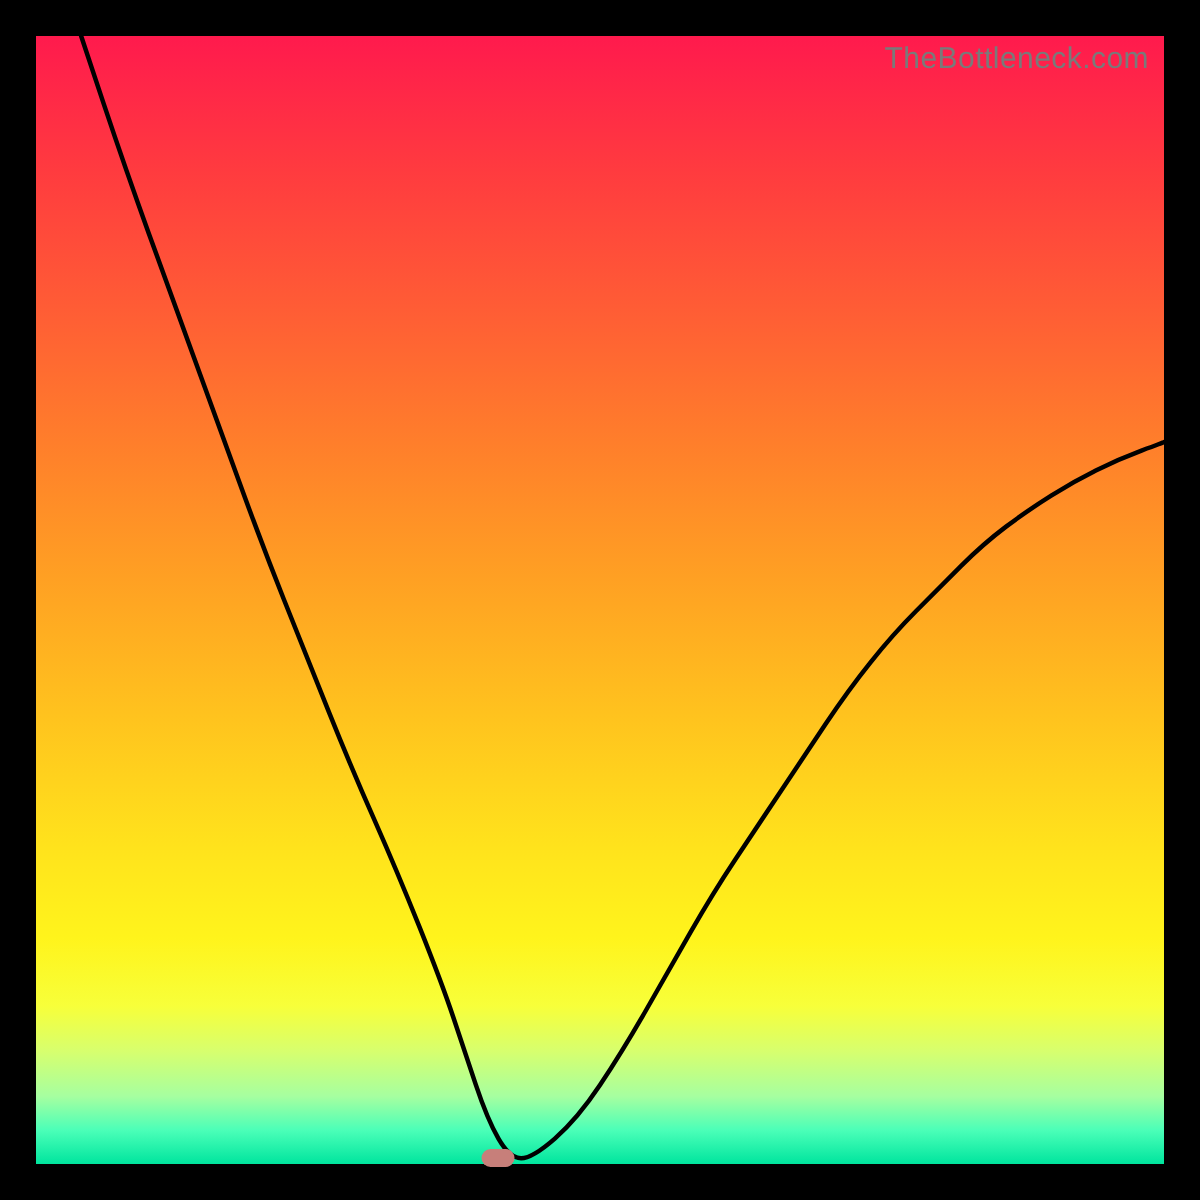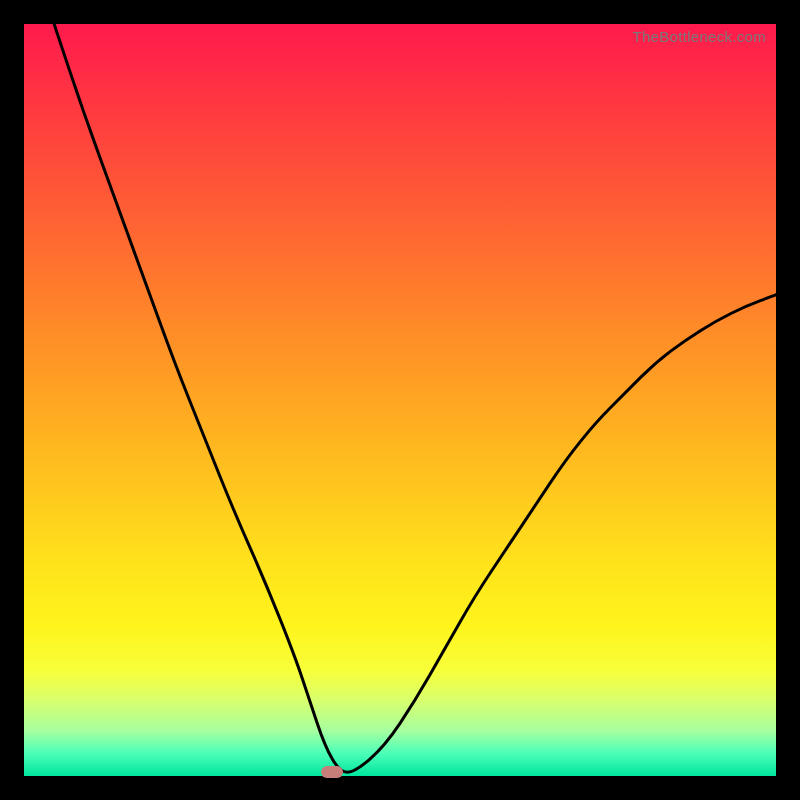--- a/index.html
+++ b/index.html
@@ -37,21 +37,21 @@
       #a6ffa0 94%,
       #4bffb8 97%,
       #00e59e 100%
     );
   }
   .watermark {
     position: absolute;
     top: 4px;
     right: 10px;
     color: #7a7a7a;
-    font-size: 15px;
+    font-size: 20px;
     font-weight: 500;
     letter-spacing: 0.3px;
     user-select: none;
   }
   .curve-svg {
     position: absolute;
     left: 0;
     top: 0;
     width: 752px;
     height: 752px;

